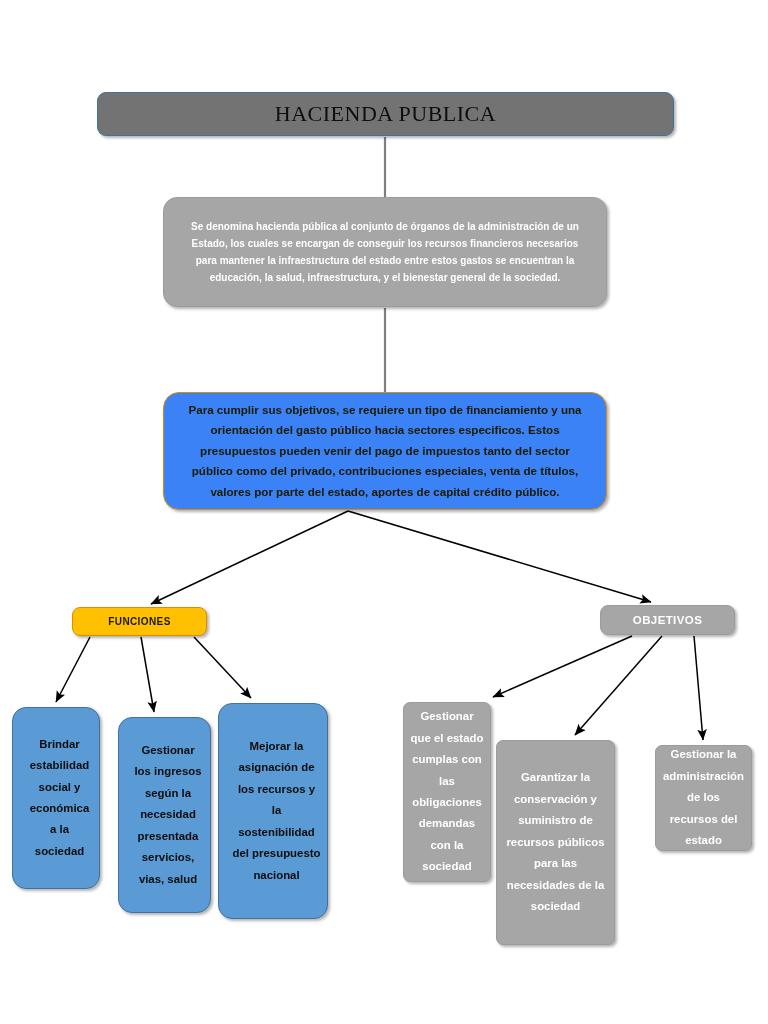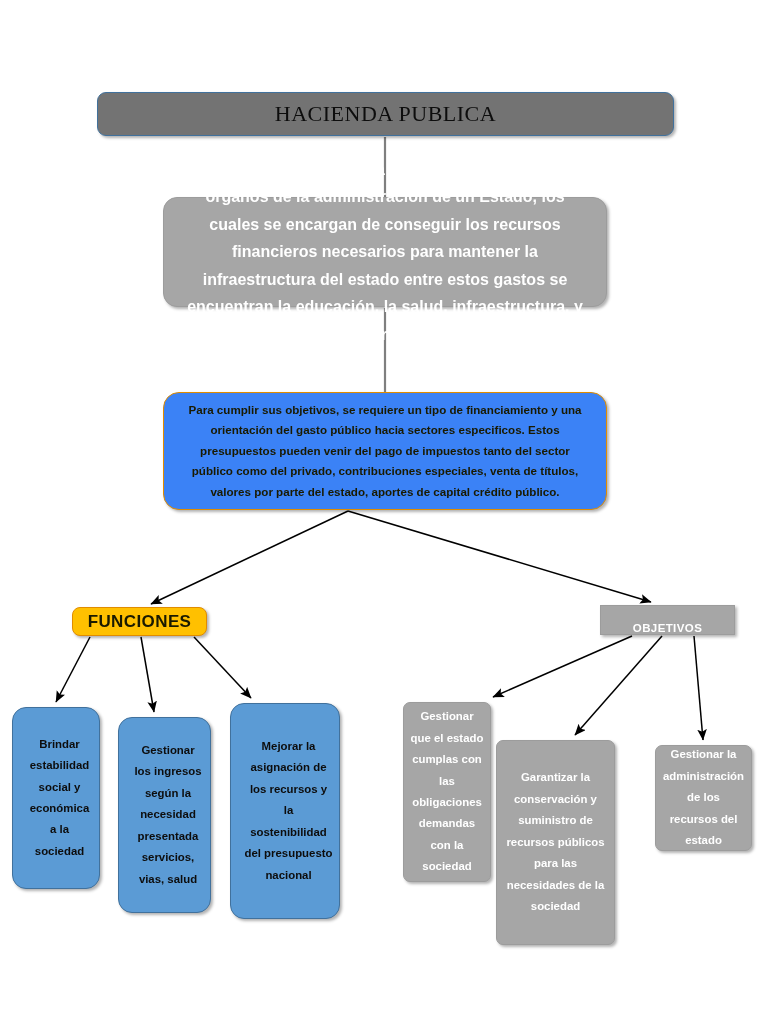--- a/index.html
+++ b/index.html
@@ -71,21 +71,21 @@
   .n-desc {
     left: 163px;
     top: 197px;
     width: 444px;
     height: 110px;
     background: #A6A6A6;
     border: 1px solid #9C9C9C;
     border-radius: 14px;
   }
   .n-desc .txt {
-    font-size: 16px;
+    font-size: 10px;
     font-weight: 700;
     color: #ffffff;
     line-height: 1.72;
     padding: 0 18px;
   }
 
   
   .n-fin {
     left: 163px;
     top: 392px;
@@ -107,35 +107,34 @@
   .n-funciones {
     left: 72px;
     top: 607px;
     width: 135px;
     height: 29px;
     background: #FFC000;
     border: 1px solid #E08C00;
     border-radius: 8px;
   }
   .n-funciones .txt {
-    font-size: 17px;
+    font-size: 10px;
     font-weight: 700;
     color: #1a1a00;
     letter-spacing: 0.4px;
   }
 
   .n-objetivos {
     left: 600px;
     top: 605px;
     width: 135px;
     height: 30px;
     background: #A6A6A6;
     border: 1px solid #9C9C9C;
-    border-radius: 0;
-    align-items: flex-end;
+    border-radius: 8px;
   }
   .n-objetivos .txt {
     font-size: 11.5px;
     font-weight: 700;
     color: #ffffff;
     letter-spacing: 0.4px;
   }
 
   
   .leaf .txt {
@@ -152,21 +151,21 @@
 
   .leaf-gray {
     background: #A6A6A6;
     border: 1px solid #9C9C9C;
     border-radius: 7px;
   }
   .leaf-gray .txt { color: #ffffff; }
 
   .n-l1 { left: 12px;  top: 707px; width: 88px;  height: 182px; }
   .n-l2 { left: 118px; top: 717px; width: 93px;  height: 196px; }
-  .n-l3 { left: 230px; top: 703px; width: 110px; height: 216px; }
+  .n-l3 { left: 218px; top: 703px; width: 110px; height: 216px; }
 
   .n-r1 { left: 403px; top: 702px; width: 88px;  height: 180px; }
   .n-r2 { left: 496px; top: 740px; width: 119px; height: 205px; }
   .n-r3 { left: 655px; top: 745px; width: 97px;  height: 106px; }
 </style>
 </head>
 <body>
 
 <div id="canvas">
 

